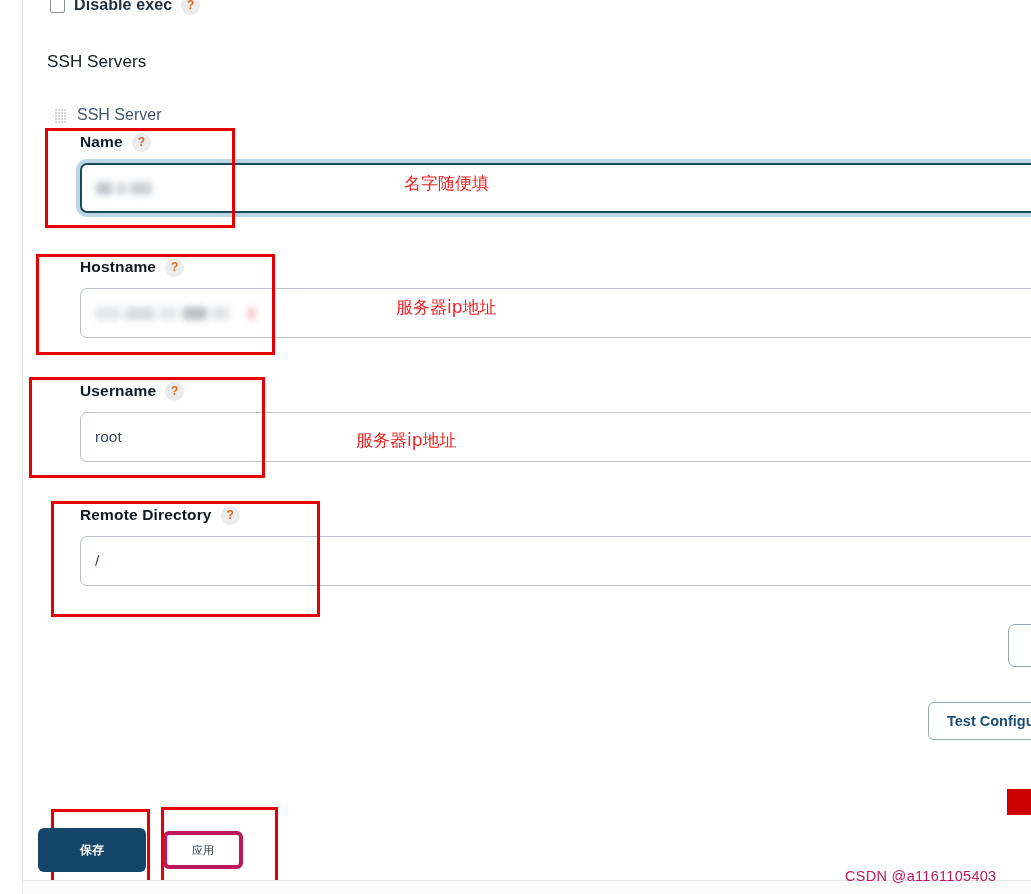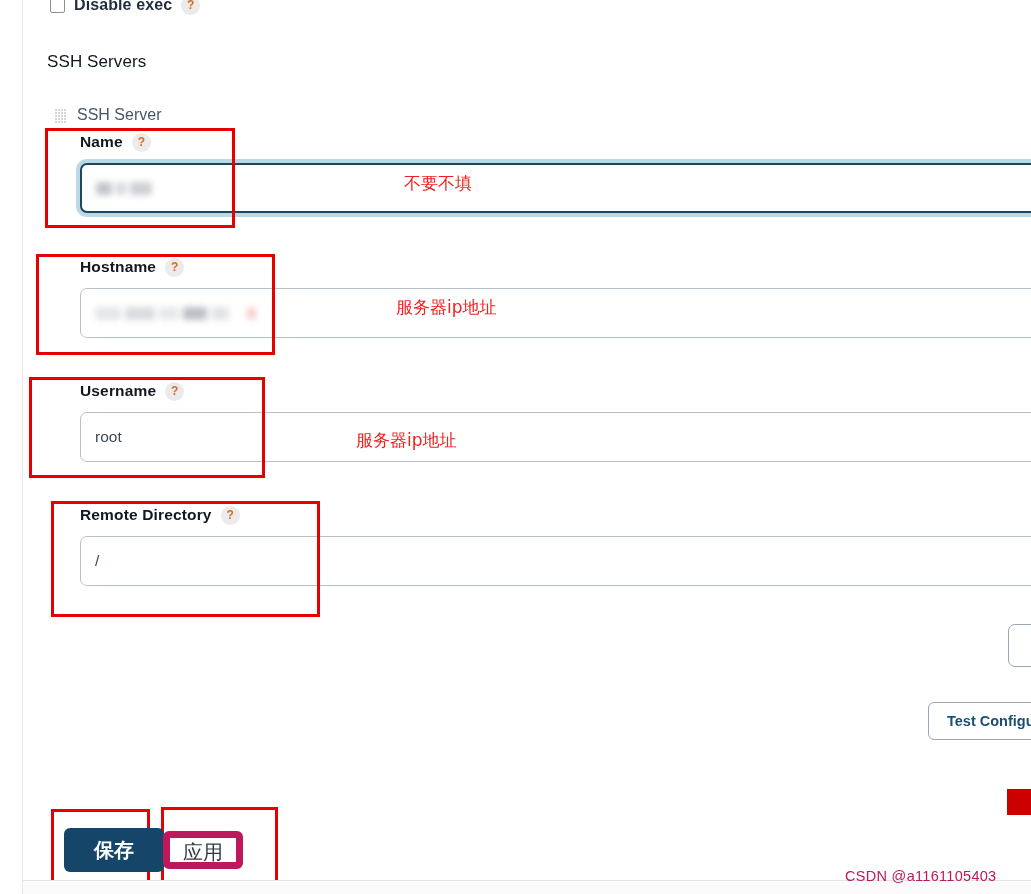--- a/index.html
+++ b/index.html
@@ -226,44 +226,44 @@
     position: absolute;
     left: 23px;
     top: 880px;
     right: 0;
     height: 14px;
     border-top: 1px solid #e3e4e6;
     background: #fbfbfc;
   }
   .btn-save {
     position: absolute;
-    left: 64px;
+    left: 38px;
     top: 828px;
-    width: 100px;
+    width: 108px;
     height: 44px;
     border: none;
     border-radius: 6px;
     background: #15466a;
     color: #fff;
-    font-size: 20px;
+    font-size: 12px;
     font-weight: 700;
     font-family: "DejaVu Sans", "Liberation Sans", sans-serif;
     cursor: pointer;
   }
   .btn-apply {
     position: absolute;
     left: 163px;
     top: 831px;
     width: 80px;
     height: 38px;
-    border: 7px solid #be185d;
+    border: 4px solid #be185d;
     border-radius: 6px;
     background: #fff;
     color: #2c3a46;
-    font-size: 20px;
+    font-size: 11px;
     font-family: "DejaVu Sans", "Liberation Sans", sans-serif;
     cursor: pointer;
   }
 
   .watermark {
     position: absolute;
     left: 845px;
     top: 868px;
     font-size: 14.5px;
     color: #be185d;
@@ -367,21 +367,21 @@
   <div class="test-config-btn">Test Configu</div>
   <div class="red-cut"></div>
 
   <div class="anno-box" style="left:45px;  top:128px; width:190px; height:100px;"></div>
   <div class="anno-box" style="left:36px;  top:254px; width:239px; height:101px;"></div>
   <div class="anno-box" style="left:29px;  top:377px; width:236px; height:101px;"></div>
   <div class="anno-box" style="left:51px;  top:501px; width:269px; height:116px;"></div>
   <div class="anno-box" style="left:51px;  top:809px; width:99px;  height:78px;"></div>
   <div class="anno-box" style="left:161px; top:807px; width:117px; height:82px;"></div>
 
-  <div class="anno-text" style="left:404px; top:172px;">不要不填</div>
+  <div class="anno-text" style="left:404px; top:172px;">名字随便填</div>
   <div class="anno-text" style="left:396px; top:296px;text-align:center;">服务器ip地址</div>
   <div class="anno-text" style="left:356px; top:429px;">服务器ip地址</div>
 
   <button class="btn-save">保存</button>
   <button class="btn-apply">应用</button>
   <div class="bottom-bar"></div>
 
   <div class="watermark">CSDN @a1161105403</div>
 
 </div>

